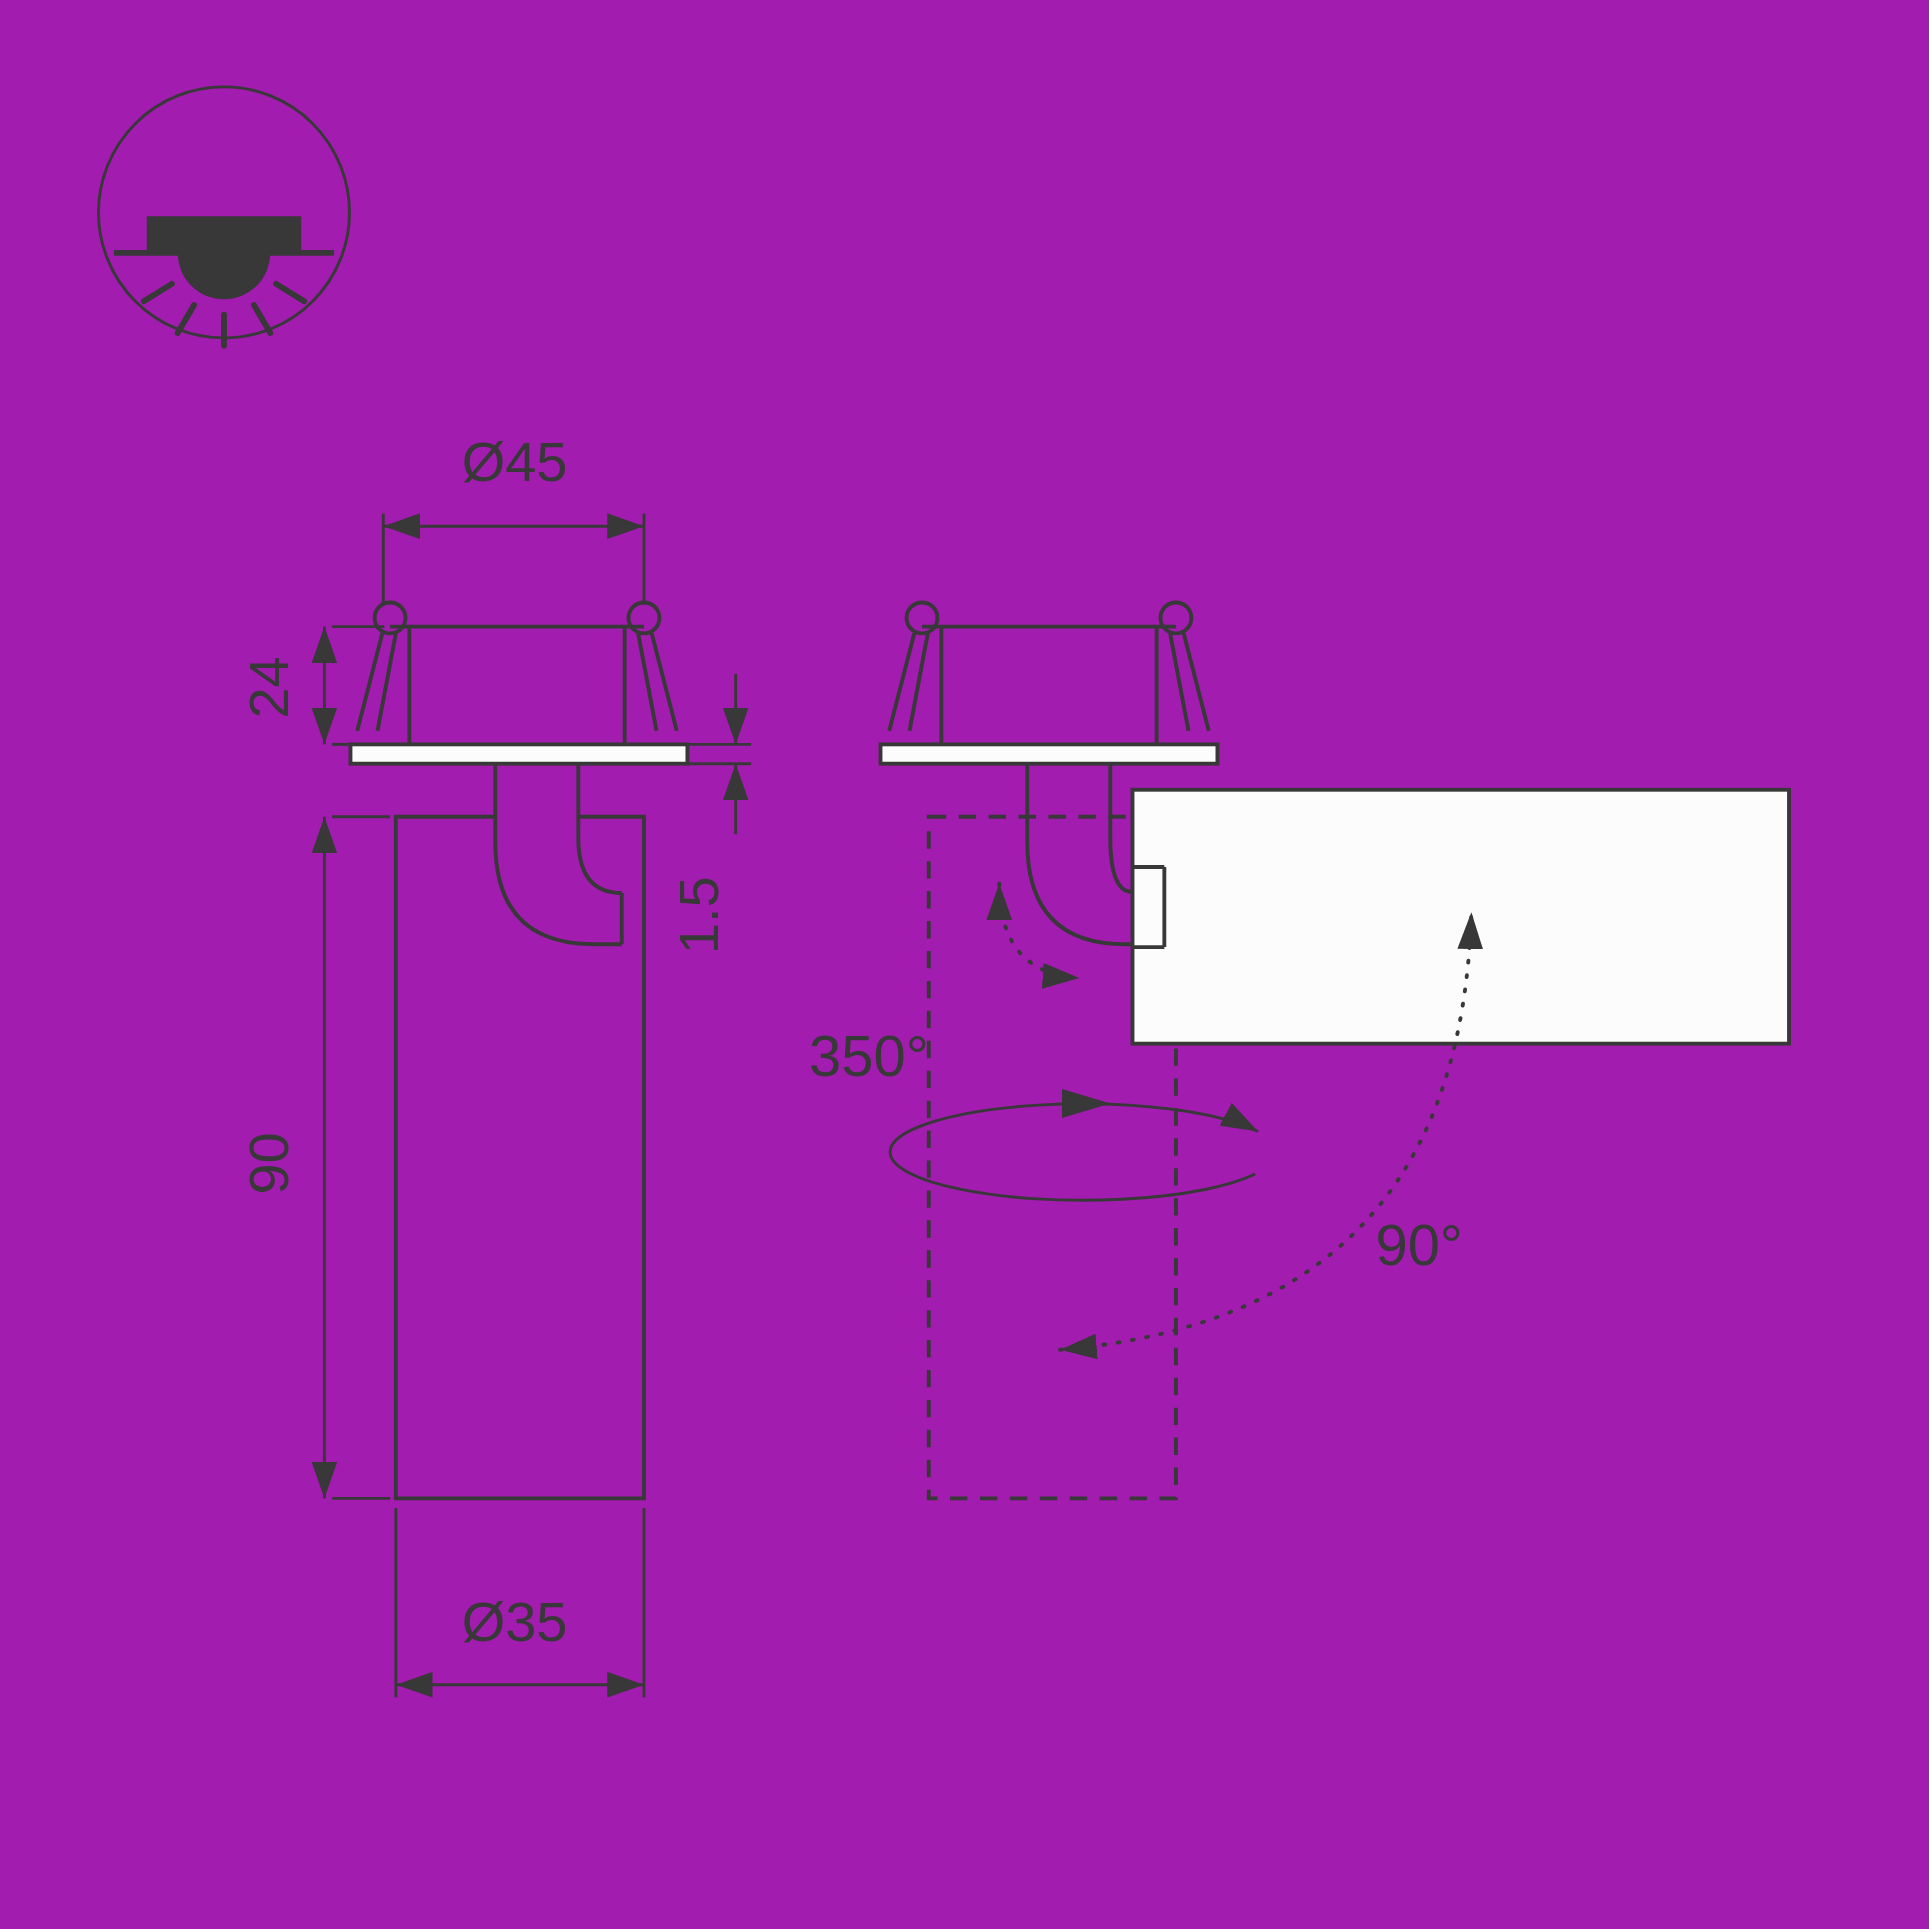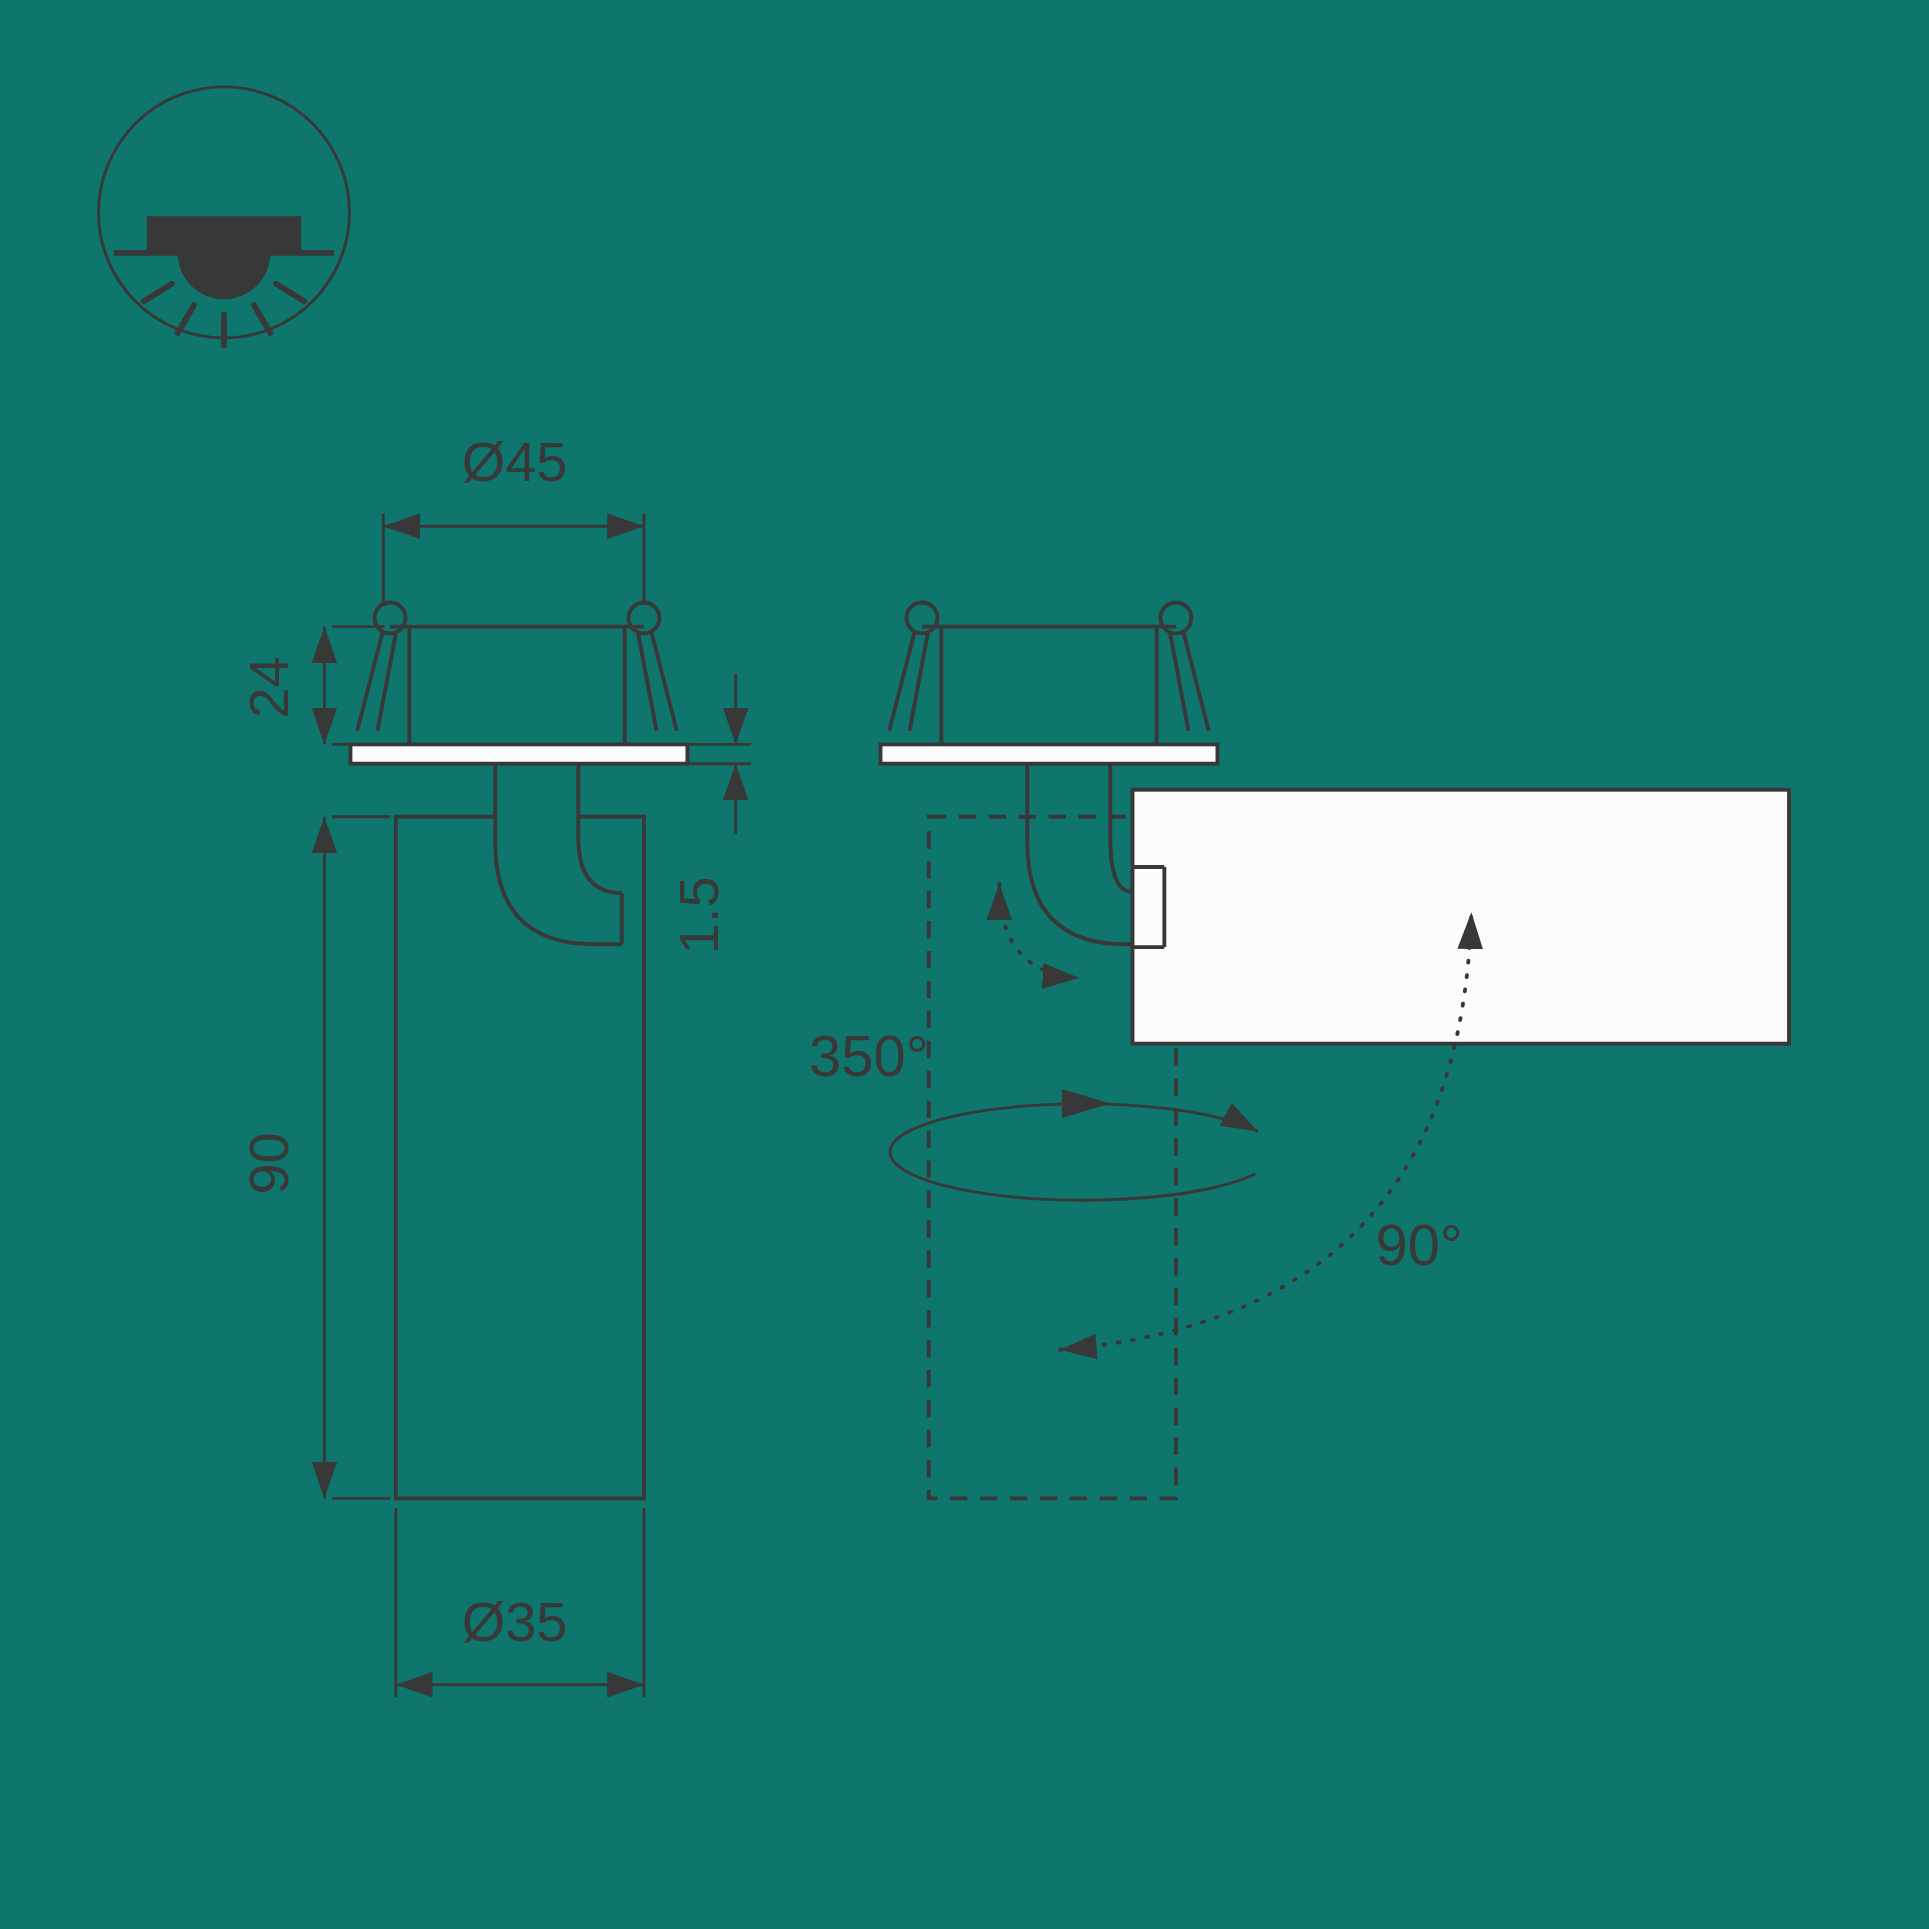--- a/index.html
+++ b/index.html
@@ -5,21 +5,21 @@
   html, body {
     margin: 0;
     padding: 0;
     background: #fcfcfc;
     font-family: "Liberation Sans", sans-serif;
   }
   .stage {
     position: relative;
     width: 1929px;
     height: 1929px;
-    background: #0f766e;
+    background: #a21caf;
     overflow: hidden;
   }
   svg { display: block; }
   text {
     font-family: "Liberation Sans", sans-serif;
     fill: #383838;
   }
   .dim-text { font-size: 58px; }
   .angle-text { font-size: 60px; }
   .outline { stroke: #383838; stroke-width: 4; fill: none; }

